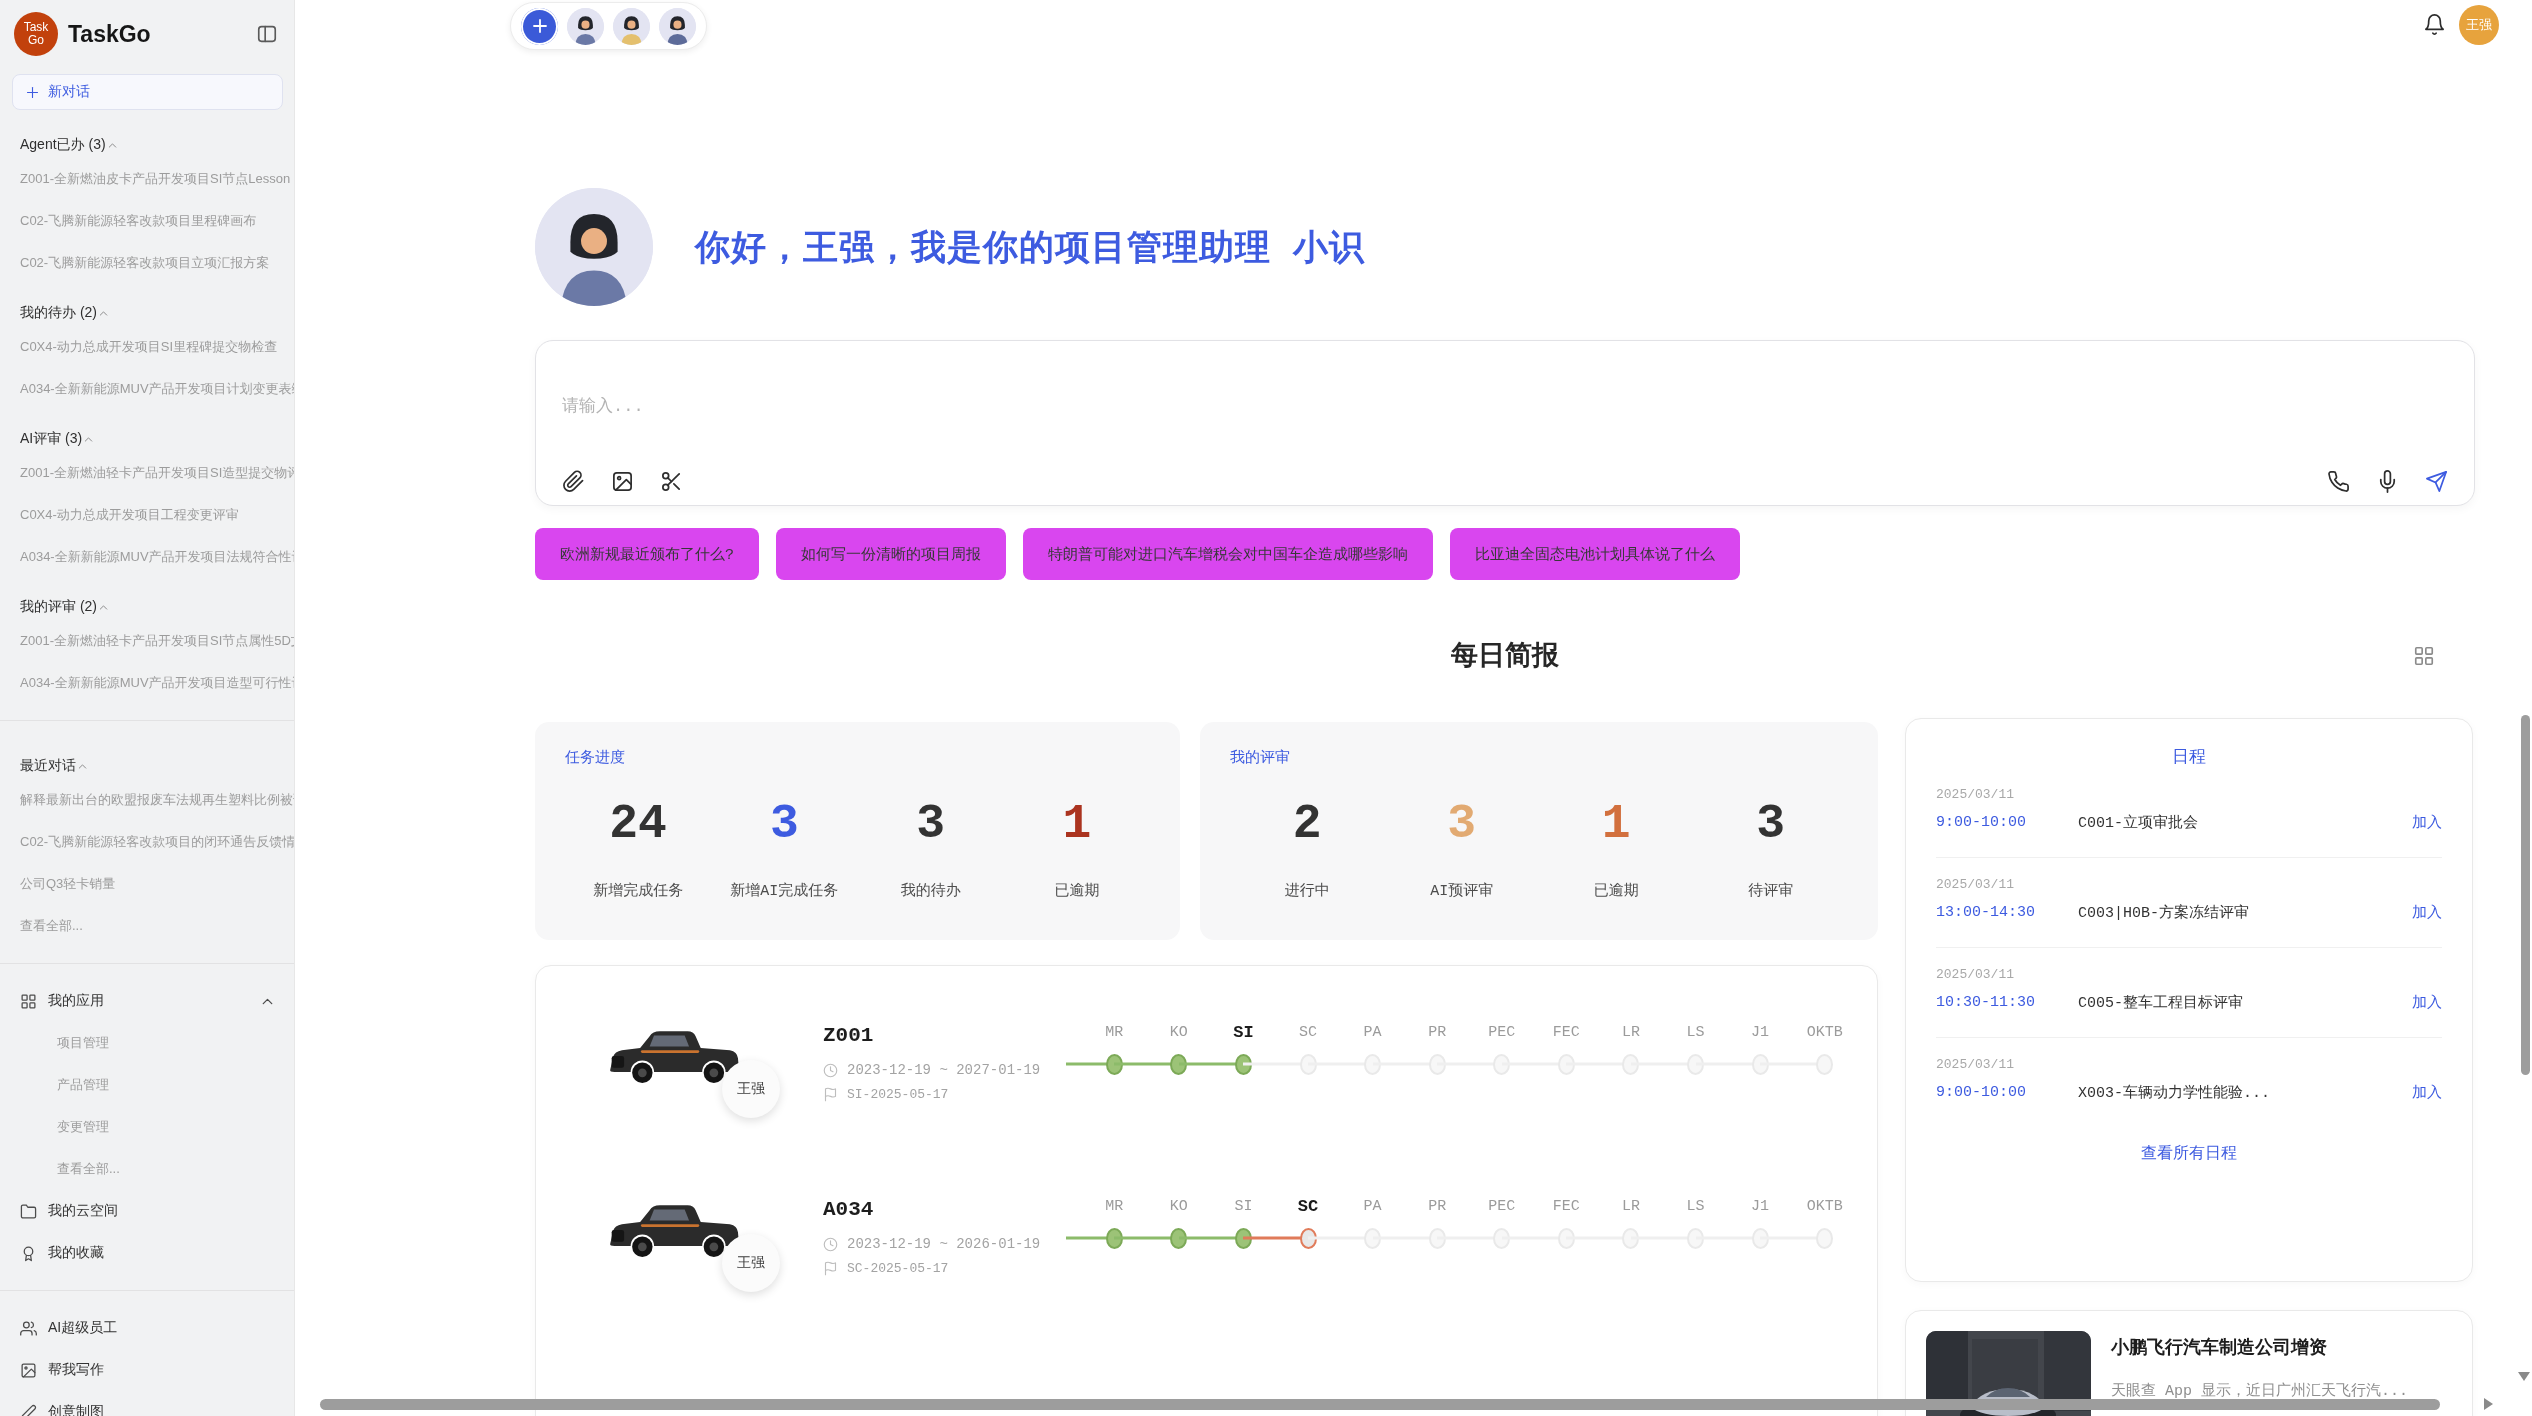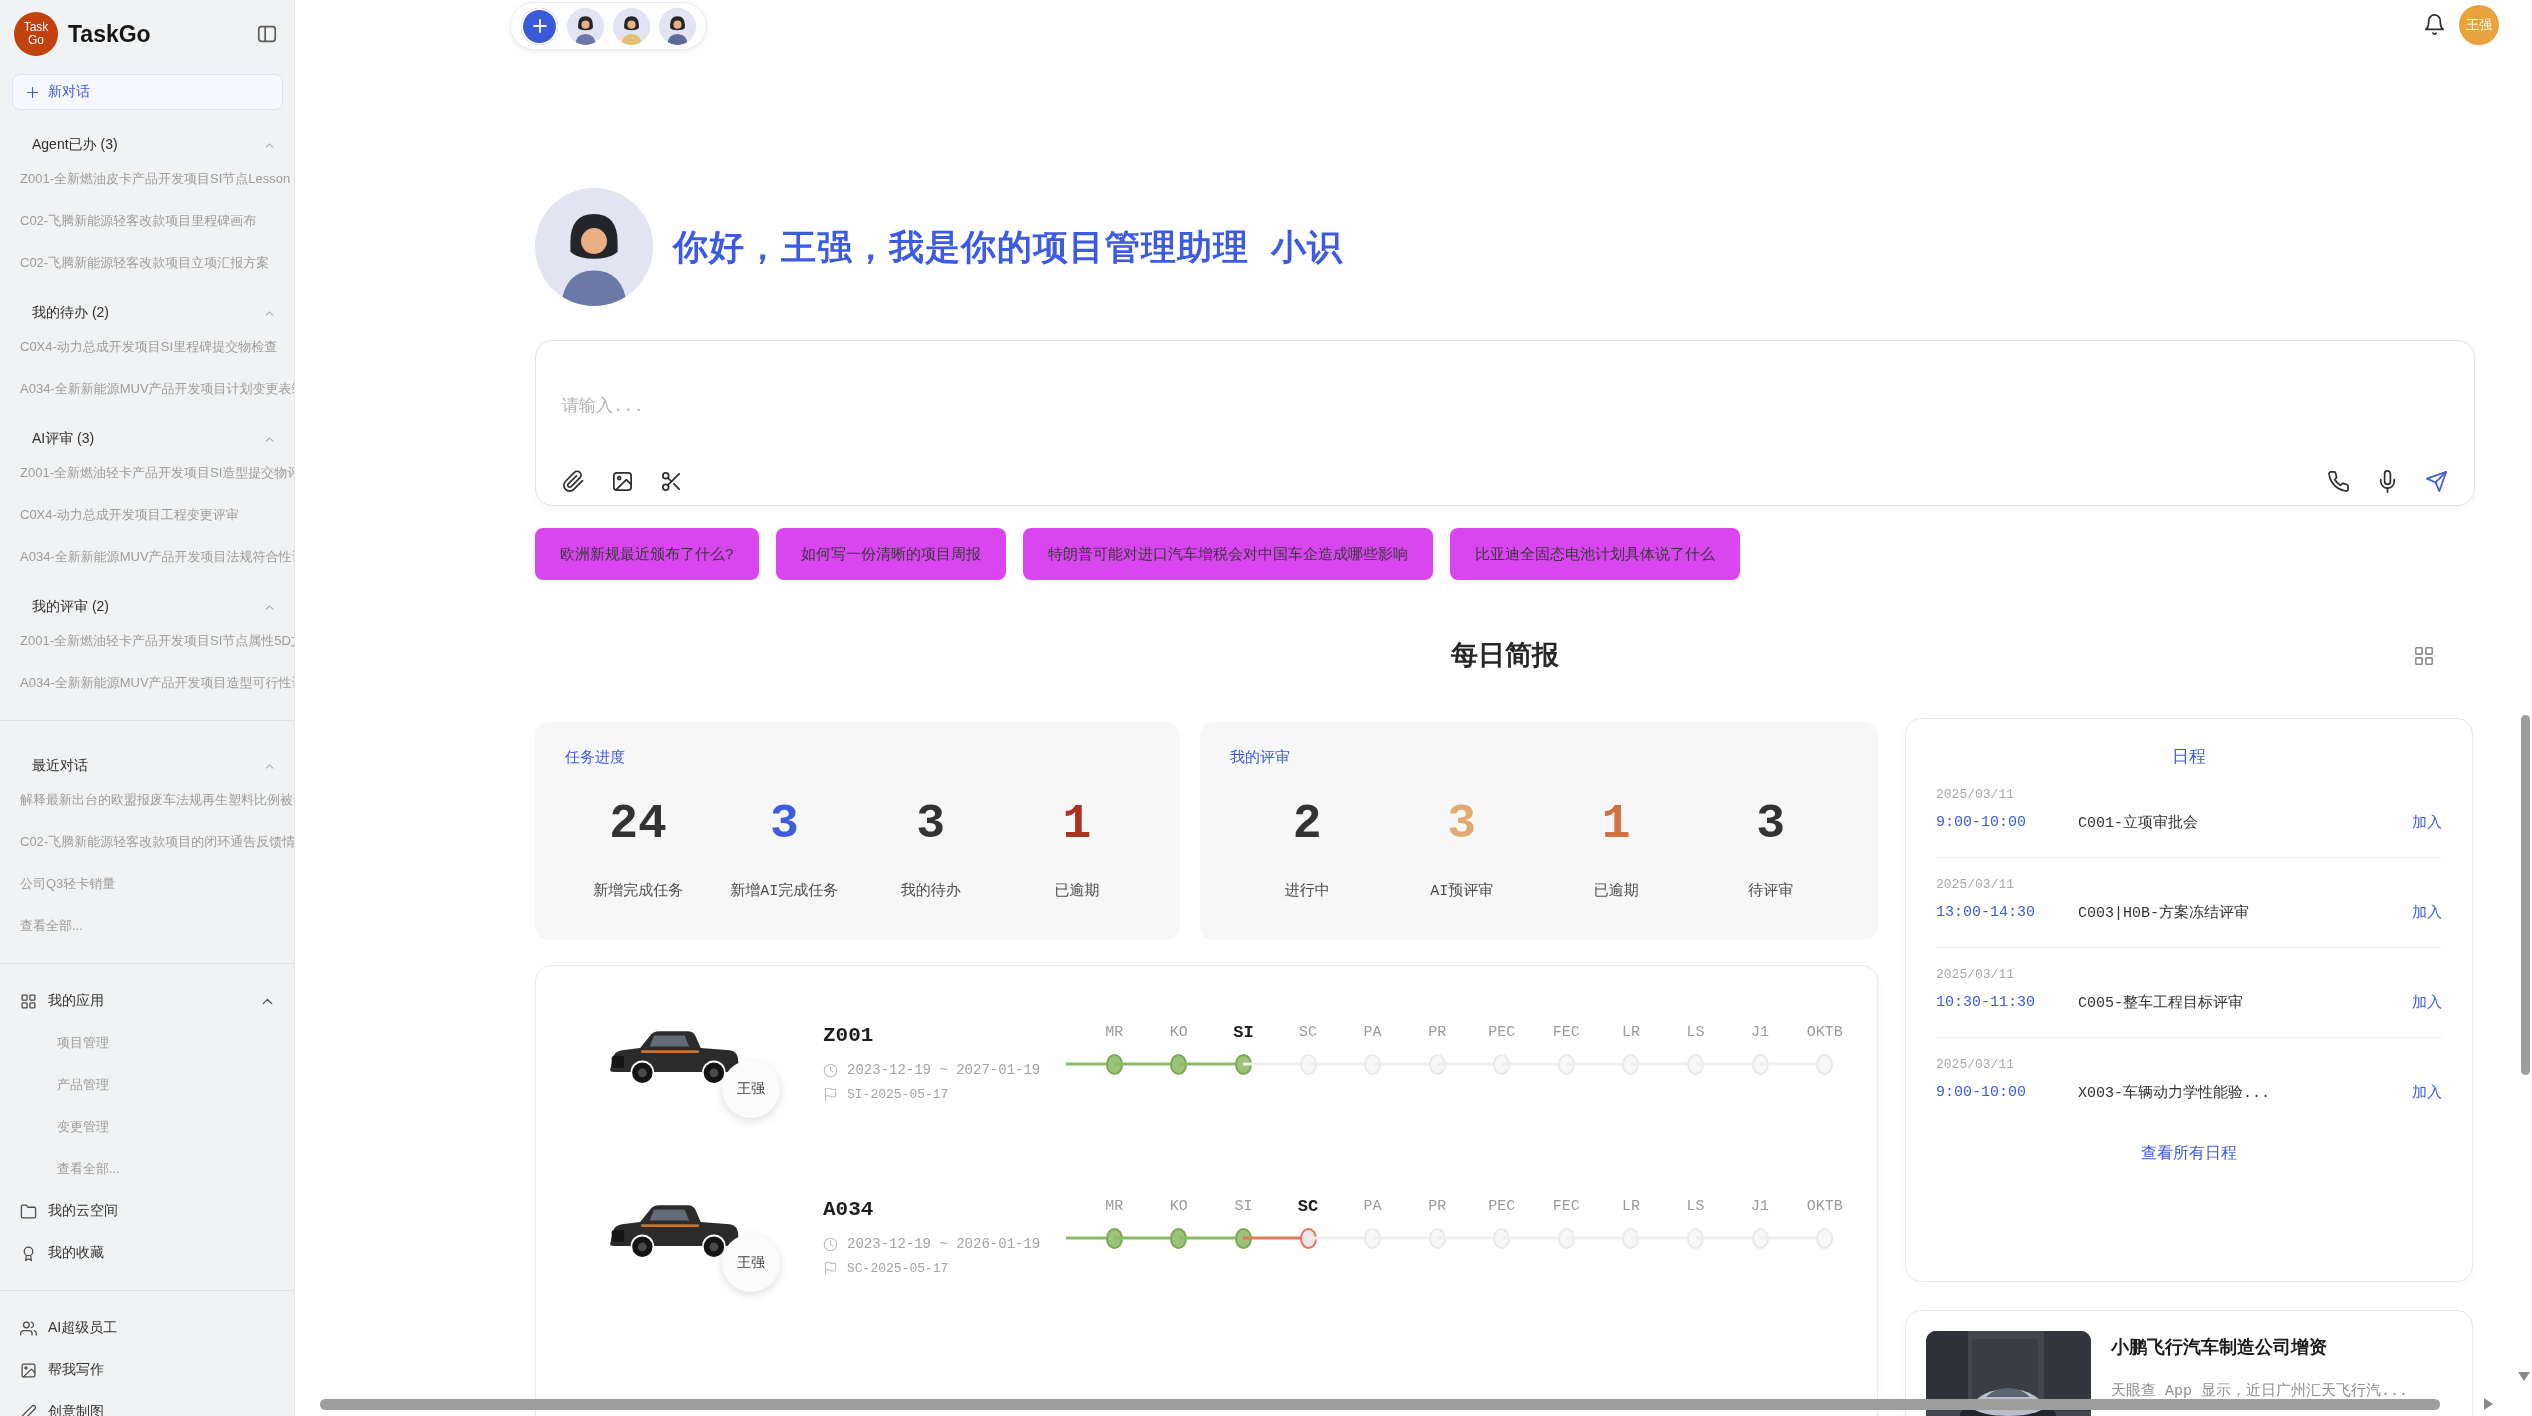--- a/index.html
+++ b/index.html
@@ -18,21 +18,21 @@
 
 .sidebar{position:absolute;left:0;top:0;width:295px;height:1416px;background:var(--sb-bg);
   border-right:1px solid var(--line);overflow:hidden;}
 .sb-head{display:flex;align-items:center;padding:12px 14px 8px 14px;}
 .logo{width:44px;height:44px;border-radius:50%;background:#c2410c;color:#fff;display:flex;
   flex-direction:column;align-items:center;justify-content:center;font-size:12px;line-height:13px;}
 .sb-title{font-size:23px;font-weight:700;color:#161616;margin-left:10px;flex:1;}
 .collapse-btn{color:#5a5a5a;padding:2px;}
 .new-chat{display:flex;align-items:center;gap:8px;margin:10px 12px 6px;width:271px;height:36px;
   padding:0 12px;border:1px solid #dfe2f0;border-radius:8px;background:#f7f8fd;color:var(--accent);font-size:14px;}
-.sec-head{display:flex;align-items:center;justify-content:space-between;padding:20px 18px 4px 32px;width:100%;}
+.sec-head{display:flex;align-items:center;padding:20px 18px 4px 20px;width:100%;}
 .sec-title{font-size:14px;color:#2f2f2f;}
 .chev{width:13px;height:13px;color:#8a8a8a;}
 .side-item{padding:12px 14px 12px 20px;font-size:13px;line-height:18px;color:#9c9c9c;
   white-space:nowrap;overflow:hidden;cursor:pointer;}
 .sb-divider{height:1px;background:#e2e2e3;margin:16px 0;}
 .sb-row{display:flex;align-items:center;gap:11px;padding:12px 18px 12px 20px;font-size:14px;color:#333;width:100%;text-align:left;}
 .sb-row .ic{width:17px;height:17px;color:#4c4c4c;flex:none;}
 .sub-item{padding:12px 14px 12px 57px;font-size:13px;color:#9c9c9c;cursor:pointer;}
 
 
@@ -40,21 +40,21 @@
 
 .pill{position:absolute;left:215px;top:2px;height:48px;display:flex;align-items:center;gap:9px;
   padding:0 10px;background:#fff;border:1px solid #ececec;border-radius:24px;box-shadow:0 2px 6px rgba(0,0,0,.07);}
 .add-btn{width:37px;height:37px;border-radius:50%;background:#3b5ad8;color:#fff;display:flex;
   align-items:center;justify-content:center;box-shadow:0 0 0 2px #fff inset;}
 .avatar{width:37px;height:37px;border-radius:50%;overflow:hidden;background:#e3e4f2;flex:none;}
 .bell-btn{position:absolute;left:2128px;top:13px;color:#2c2c2c;}
 .user-badge{position:absolute;left:2164px;top:5px;width:40px;height:40px;border-radius:50%;
   background:#e7a33d;color:#fff;font-size:13px;display:flex;align-items:center;justify-content:center;}
 
-.hero{position:absolute;left:240px;top:188px;display:flex;align-items:center;gap:20px;}
+.hero{position:absolute;left:240px;top:188px;display:flex;align-items:center;gap:42px;}
 .hero-avatar{width:118px;height:118px;border-radius:50%;overflow:hidden;background:#e3e4f2;}
 .hero-text{font-size:35px;font-weight:800;color:var(--accent);letter-spacing:1px;}
 
 .composer{position:absolute;left:240px;top:340px;width:1940px;height:166px;border:1.5px solid #e2e2e6;
   border-radius:18px;box-shadow:0 3px 10px rgba(0,0,0,.04);display:flex;flex-direction:column;
   justify-content:space-between;padding:56px 26px 12px;background:#fff;}
 .composer-input{border:none;outline:none;font-size:17px;color:#333;width:1200px;background:transparent;font-family:inherit;}
 .composer-input::placeholder{color:#b3b3b3;}
 .composer-tools{display:flex;align-items:center;justify-content:space-between;}
 .tool-group{display:flex;align-items:center;gap:26px;}

